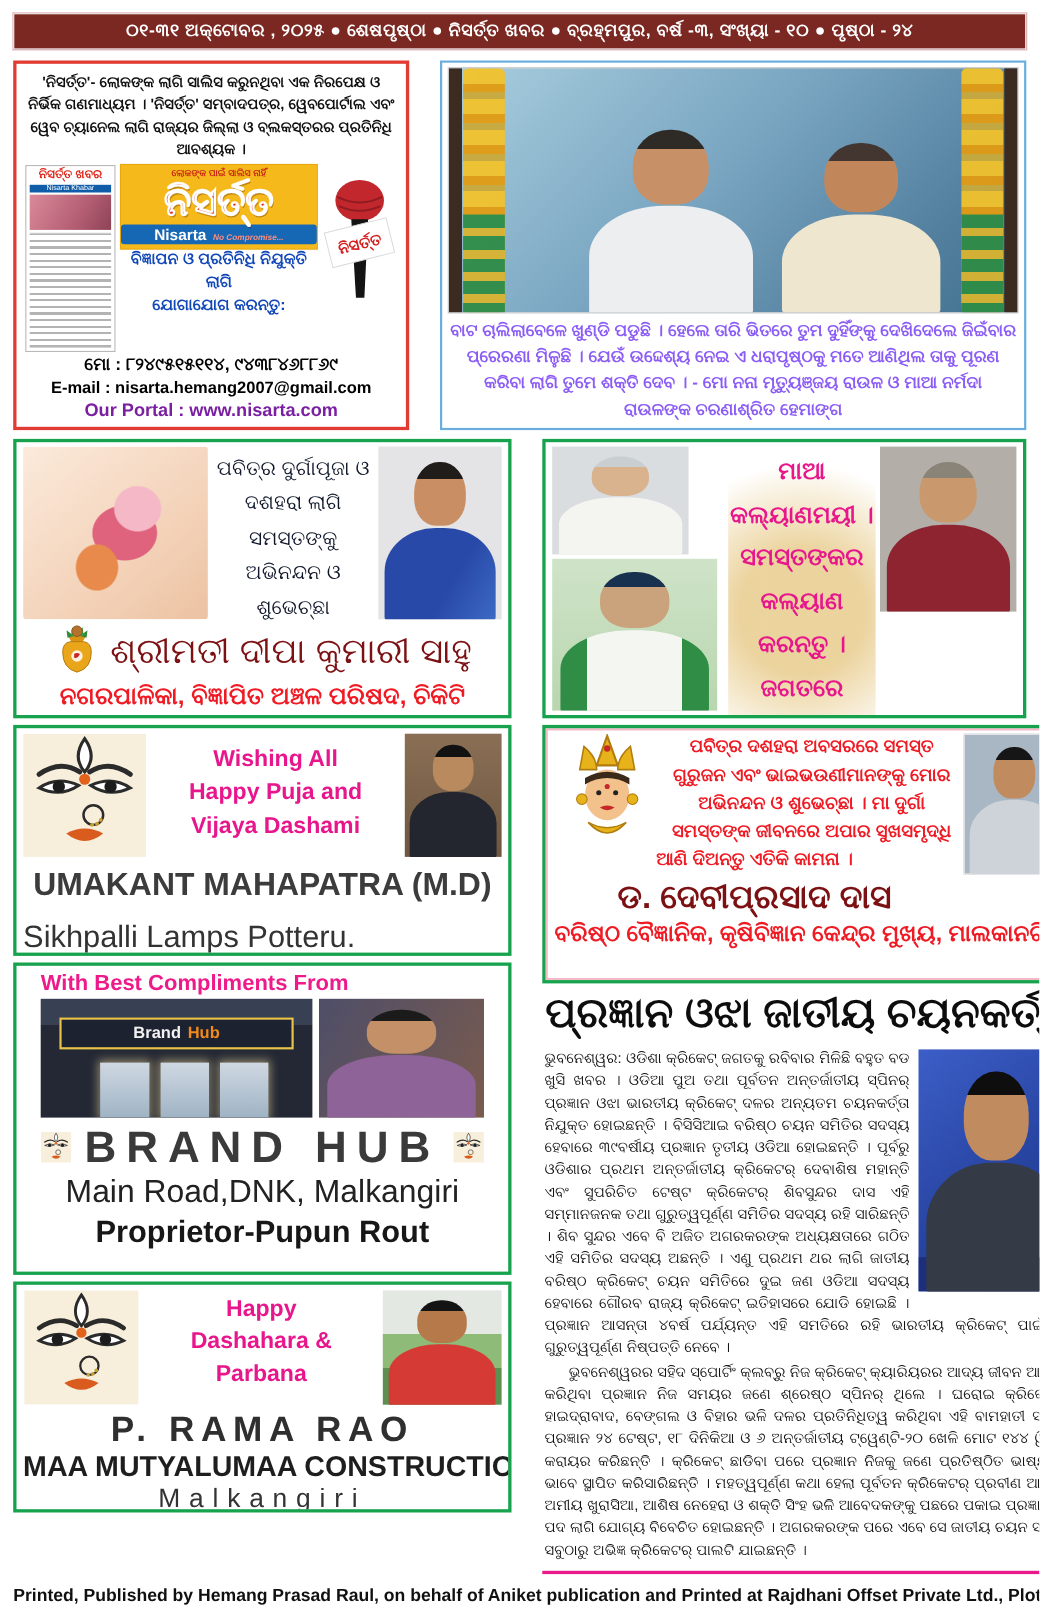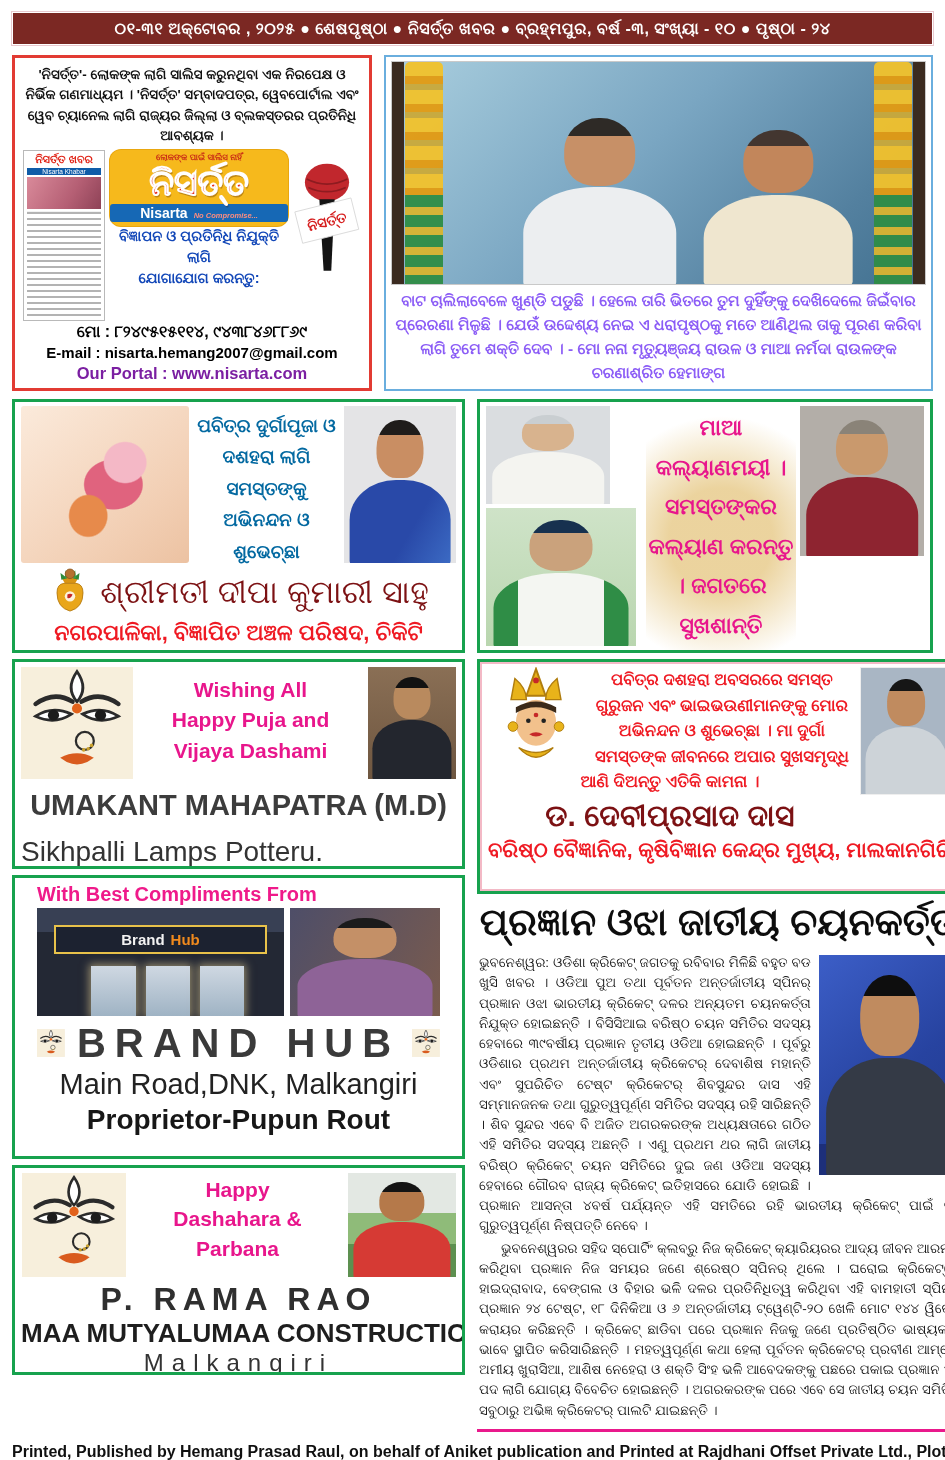--- a/index.html
+++ b/index.html
@@ -4,42 +4,42 @@
 <style>
   *{box-sizing:border-box;margin:0;padding:0}
   html,body{background:#fff}
   .page{width:945px;height:1460px;position:relative;background:#fff;
         font-family:"Liberation Sans",sans-serif;padding:12px 12px 0;overflow:hidden}
   
   .masthead{height:33px;background:#7b2823;color:#fff;display:flex;align-items:center;
             justify-content:center;font-weight:bold;font-size:16px;letter-spacing:.5px;
             border:1px solid #fff;box-shadow:0 0 0 1px #e9c9cf;margin-bottom:10px;white-space:nowrap;overflow:hidden}
   
-  .row{display:flex;gap:12px}
+  .row{display:flex;gap:28px}
   .block{background:#fff;overflow:hidden}
   .gborder{border:3px solid #17a24e}
   
   .person{position:relative;overflow:hidden;flex-shrink:0;background:var(--bg,#d8d8d8)}
   .person::before{content:"";position:absolute;left:50%;top:9%;transform:translateX(-50%);
      width:42%;height:37%;border-radius:48% 48% 42% 42%;
      background:linear-gradient(var(--hair,#222) 0 26%,var(--skin,#c8936c) 26%)}
   .person::after{content:"";position:absolute;left:50%;bottom:-2%;transform:translateX(-50%);
      width:90%;height:55%;border-radius:46% 46% 6% 6%;background:var(--shirt,#999)}
   
   .recruit{width:360px;height:336px;border:3px solid #e23b33;padding:5px 8px;display:flex;flex-direction:column}
   .recruit-para{font-weight:bold;font-size:13.5px;line-height:1.5;text-align:center;color:#101010;margin:2px 0 4px}
   .recruit-media{display:flex;gap:5px;flex:1;min-height:0}
   .np-thumb{width:84px;background:#fff;border:1px solid #b9b9b9;padding:3px;display:flex;flex-direction:column;gap:2px}
   .np-mast{color:#e02417;font-weight:bold;font-size:11px;line-height:1.05;text-align:center}
   .np-sub{background:#0f5ca8;color:#fff;font-size:6.5px;text-align:center;white-space:nowrap;overflow:hidden}
   .np-photo{height:32px;background:linear-gradient(120deg,#d98a9a,#b55f74 60%,#8e4257)}
   .np-lines{flex:1;border-top:1px solid #eee;opacity:.75;
      background:repeating-linear-gradient(180deg,#9a9a9a 0 2px,transparent 2px 6px)}
   .recruit-center{flex:1;display:flex;flex-direction:column;align-items:center}
-  .logo{width:178px;background:#f6b91c;border-radius:11px;padding:2px 0 4px;text-align:center;
+  .logo{width:178px;background:#f6b91c;border-radius:0;padding:2px 0 4px;text-align:center;
         box-shadow:0 0 0 1px #e9a70f}
   .logo-top{color:#c92a16;font-size:8.5px;font-weight:bold;white-space:nowrap;overflow:hidden}
   .logo-main{font-size:36px;font-weight:bold;color:#e52718;line-height:1.1;
         -webkit-text-stroke:1px #fff;text-shadow:1px 2px 0 rgba(60,20,0,.3)}
   .logo-band{margin-top:1px;background:#1668b5;border-radius:3px;color:#fff;font-weight:bold;
         font-size:14px;padding:1px 4px;display:flex;justify-content:center;gap:6px;align-items:baseline}
   .logo-tag{color:#ff8d7e;font-size:7.5px;font-style:italic}
   .c1,.c2{color:#1247b8;font-weight:bold;font-size:14.5px;text-align:center;line-height:1.45}
   .mic-box{width:68px;display:flex;align-items:flex-start}
   .mob{font-weight:bold;font-size:16px;text-align:center;margin-top:2px}
@@ -63,21 +63,21 @@
   .mem-caption{color:#8b5cf6;font-weight:bold;font-size:15.5px;text-align:center;line-height:1.55;margin:4px 2px 0}
   
   .row2{margin-top:8px}
   .deepa{width:453px;height:254px;padding:4px 6px;display:flex;flex-direction:column}
   .deepa-top{display:flex;gap:6px;flex:1;min-height:0}
   .durga-art{width:168px;border-radius:3px;flex-shrink:0;
      background:radial-gradient(ellipse at 62% 36%,#f4b8c6 0 14%,transparent 15%),
        radial-gradient(ellipse at 40% 70%,#e78a4b 0 13%,transparent 14%),
        radial-gradient(ellipse at 55% 50%,#e0637e 0 22%,transparent 23%),
        linear-gradient(140deg,#fbeadb,#f2cfb4 70%,#ecc2a2)}
-  .deepa-greet{flex:1;color:#0369a1;font-weight:bold;font-size:18.5px;text-align:center;line-height:1.7;padding-top:4px}
+  .deepa-greet{flex:1;color:#0f172a;font-weight:normal;font-size:18.5px;text-align:center;line-height:1.7;padding-top:4px}
   .deepa-photo{width:112px;--bg:#e4e4e6;--skin:#c98e63;--shirt:linear-gradient(120deg,#2949a8 60%,#3c6bc4);--hair:#1f1c1a}
   .name-row{display:flex;align-items:center;justify-content:center;gap:8px;margin-top:3px}
   .deepa-name{color:#7c1113;font-size:32px;font-weight:normal;white-space:nowrap}
   .deepa-desig{color:#ef1a23;font-size:22px;font-weight:bold;text-align:center;margin-top:2px;white-space:nowrap}
   .deo{flex:1;height:254px;padding:4px 6px;display:grid;gap:4px;
      grid-template-columns:156px 1fr 124px;grid-template-rows:1fr auto auto;
      grid-template-areas:"pics greet photo" "pics name name" "pics party party"}
   .deo-pics{grid-area:pics;display:flex;flex-direction:column;gap:4px}
   .naveen{width:124px;height:98px;--bg:#dadde0;--skin:#d8b38e;--shirt:#f4f4f0;--hair:#c9ced1}
   .deo-man{width:150px;height:138px;--bg:linear-gradient(#cfe3c8,#b9d6af);--skin:#caa27c;

